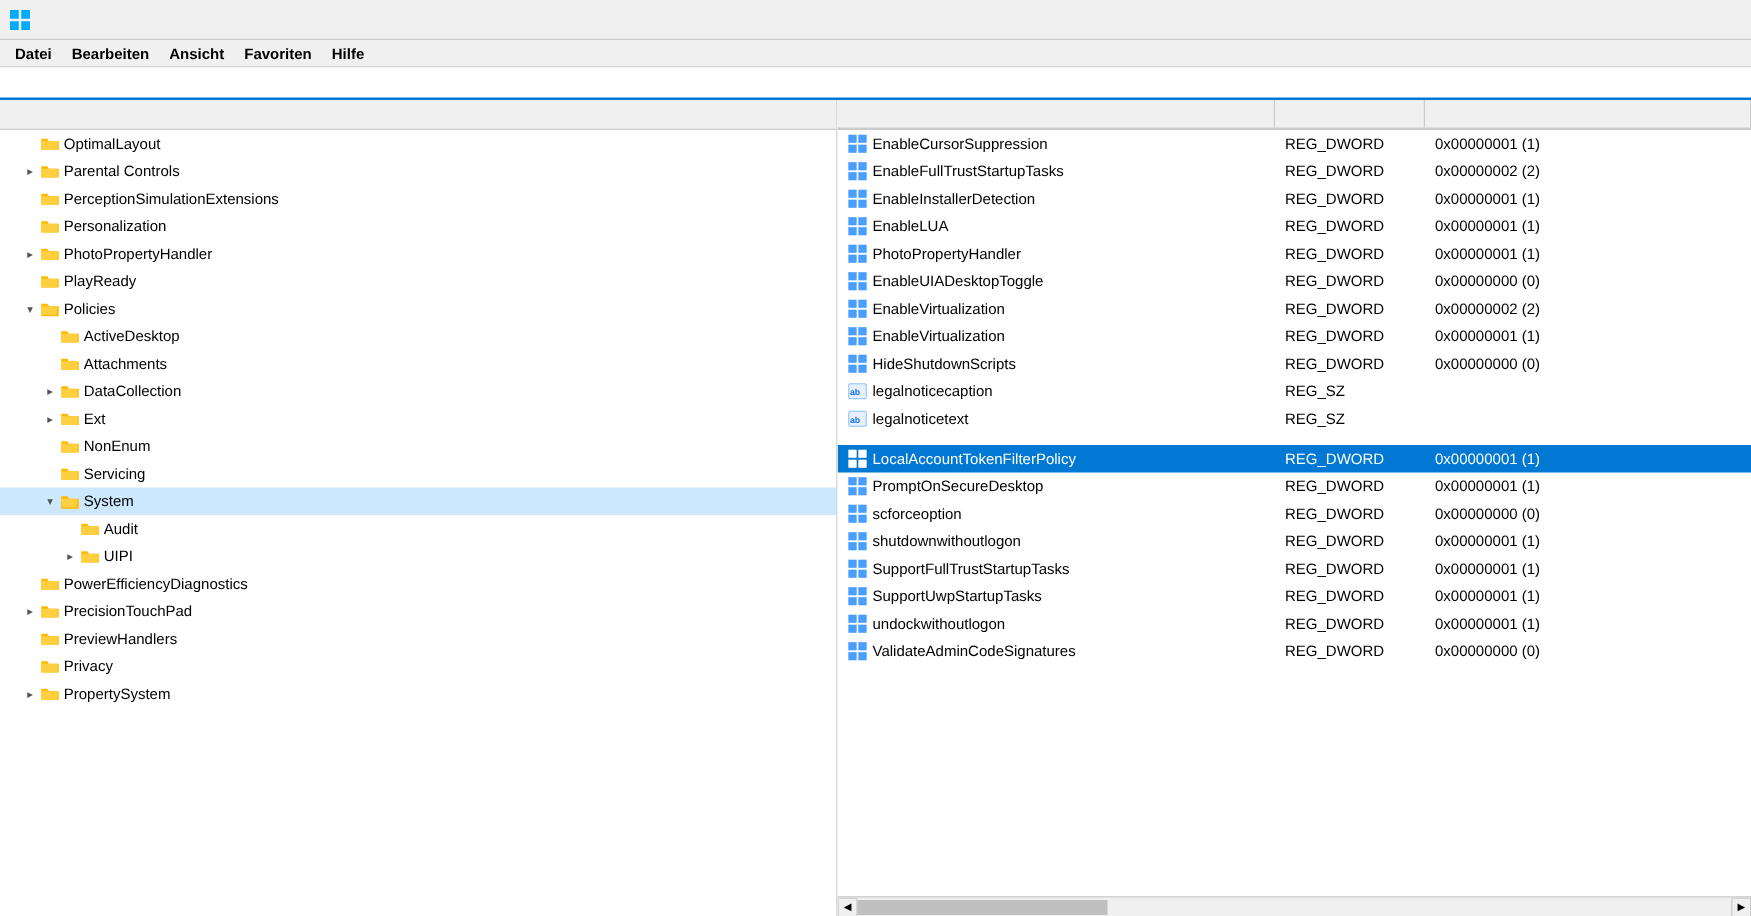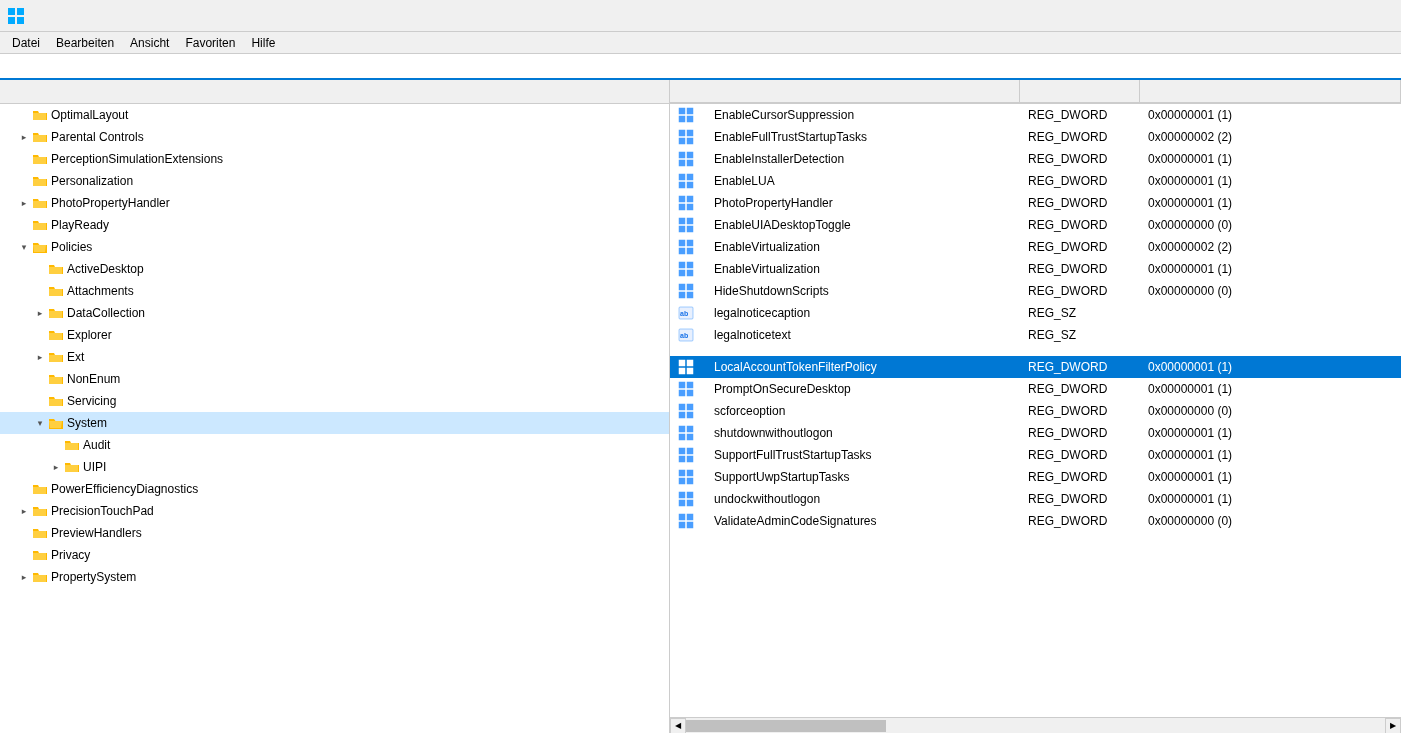--- a/index.html
+++ b/index.html
@@ -50,20 +50,21 @@
 
     
     .menubar {
       background: #f0f0f0;
       height: 22px;
       display: flex;
       align-items: center;
       padding: 0 4px;
       border-bottom: 1px solid #ccc;
       flex-shrink: 0;
+      font-weight: bold;
     }
     .menubar-item {
       padding: 2px 8px;
       cursor: pointer;
       font-size: 12px;
     }
 
     
     .addressbar {
       background: #fff;
@@ -185,21 +186,21 @@
     .value-row.selected { background: #0078d4; color: #fff; margin-top: 10px; }
 
     .value-cell {
       padding: 2px 8px;
       font-size: 12px;
       overflow: hidden;
       text-overflow: ellipsis;
       white-space: nowrap;
       display: flex;
       align-items: center;
-      gap: 20px;
+      gap: 4px;
     }
     .value-cell.col-name { width: 350px; flex-shrink: 0; }
     .value-cell.col-type { width: 120px; flex-shrink: 0; }
     .value-cell.col-data { flex: 1; }
 
     .reg-icon {
       width: 16px;
       height: 16px;
       display: inline-flex;
       align-items: center;
@@ -383,31 +384,20 @@
     <span class="tree-folder-icon">
             <svg width="16" height="16" viewBox="0 0 16 16">
     <path d="M1 4h5l1 2h8v7H1z" fill="#FFB900"></path>
     <path d="M1 6h13v7H1z" fill="#FFCF40"></path>
   </svg>
           </span>
     <span class="tree-label">DataCollection</span>
   </div>
         <div class="tree-item">
     <span class="tree-indent" style="width:32px"></span>
-    <span class="tree-expander"></span>
-    <span class="tree-folder-icon">
-            <svg width="16" height="16" viewBox="0 0 16 16">
-    <path d="M1 4h5l1 2h8v7H1z" fill="#FFB900"></path>
-    <path d="M1 6h13v7H1z" fill="#FFCF40"></path>
-  </svg>
-          </span>
-    <span class="tree-label">Explorer</span>
-  </div>
-        <div class="tree-item">
-    <span class="tree-indent" style="width:32px"></span>
     <span class="tree-expander">▸</span>
     <span class="tree-folder-icon">
             <svg width="16" height="16" viewBox="0 0 16 16">
     <path d="M1 4h5l1 2h8v7H1z" fill="#FFB900"></path>
     <path d="M1 6h13v7H1z" fill="#FFCF40"></path>
   </svg>
           </span>
     <span class="tree-label">Ext</span>
   </div>
         <div class="tree-item">

